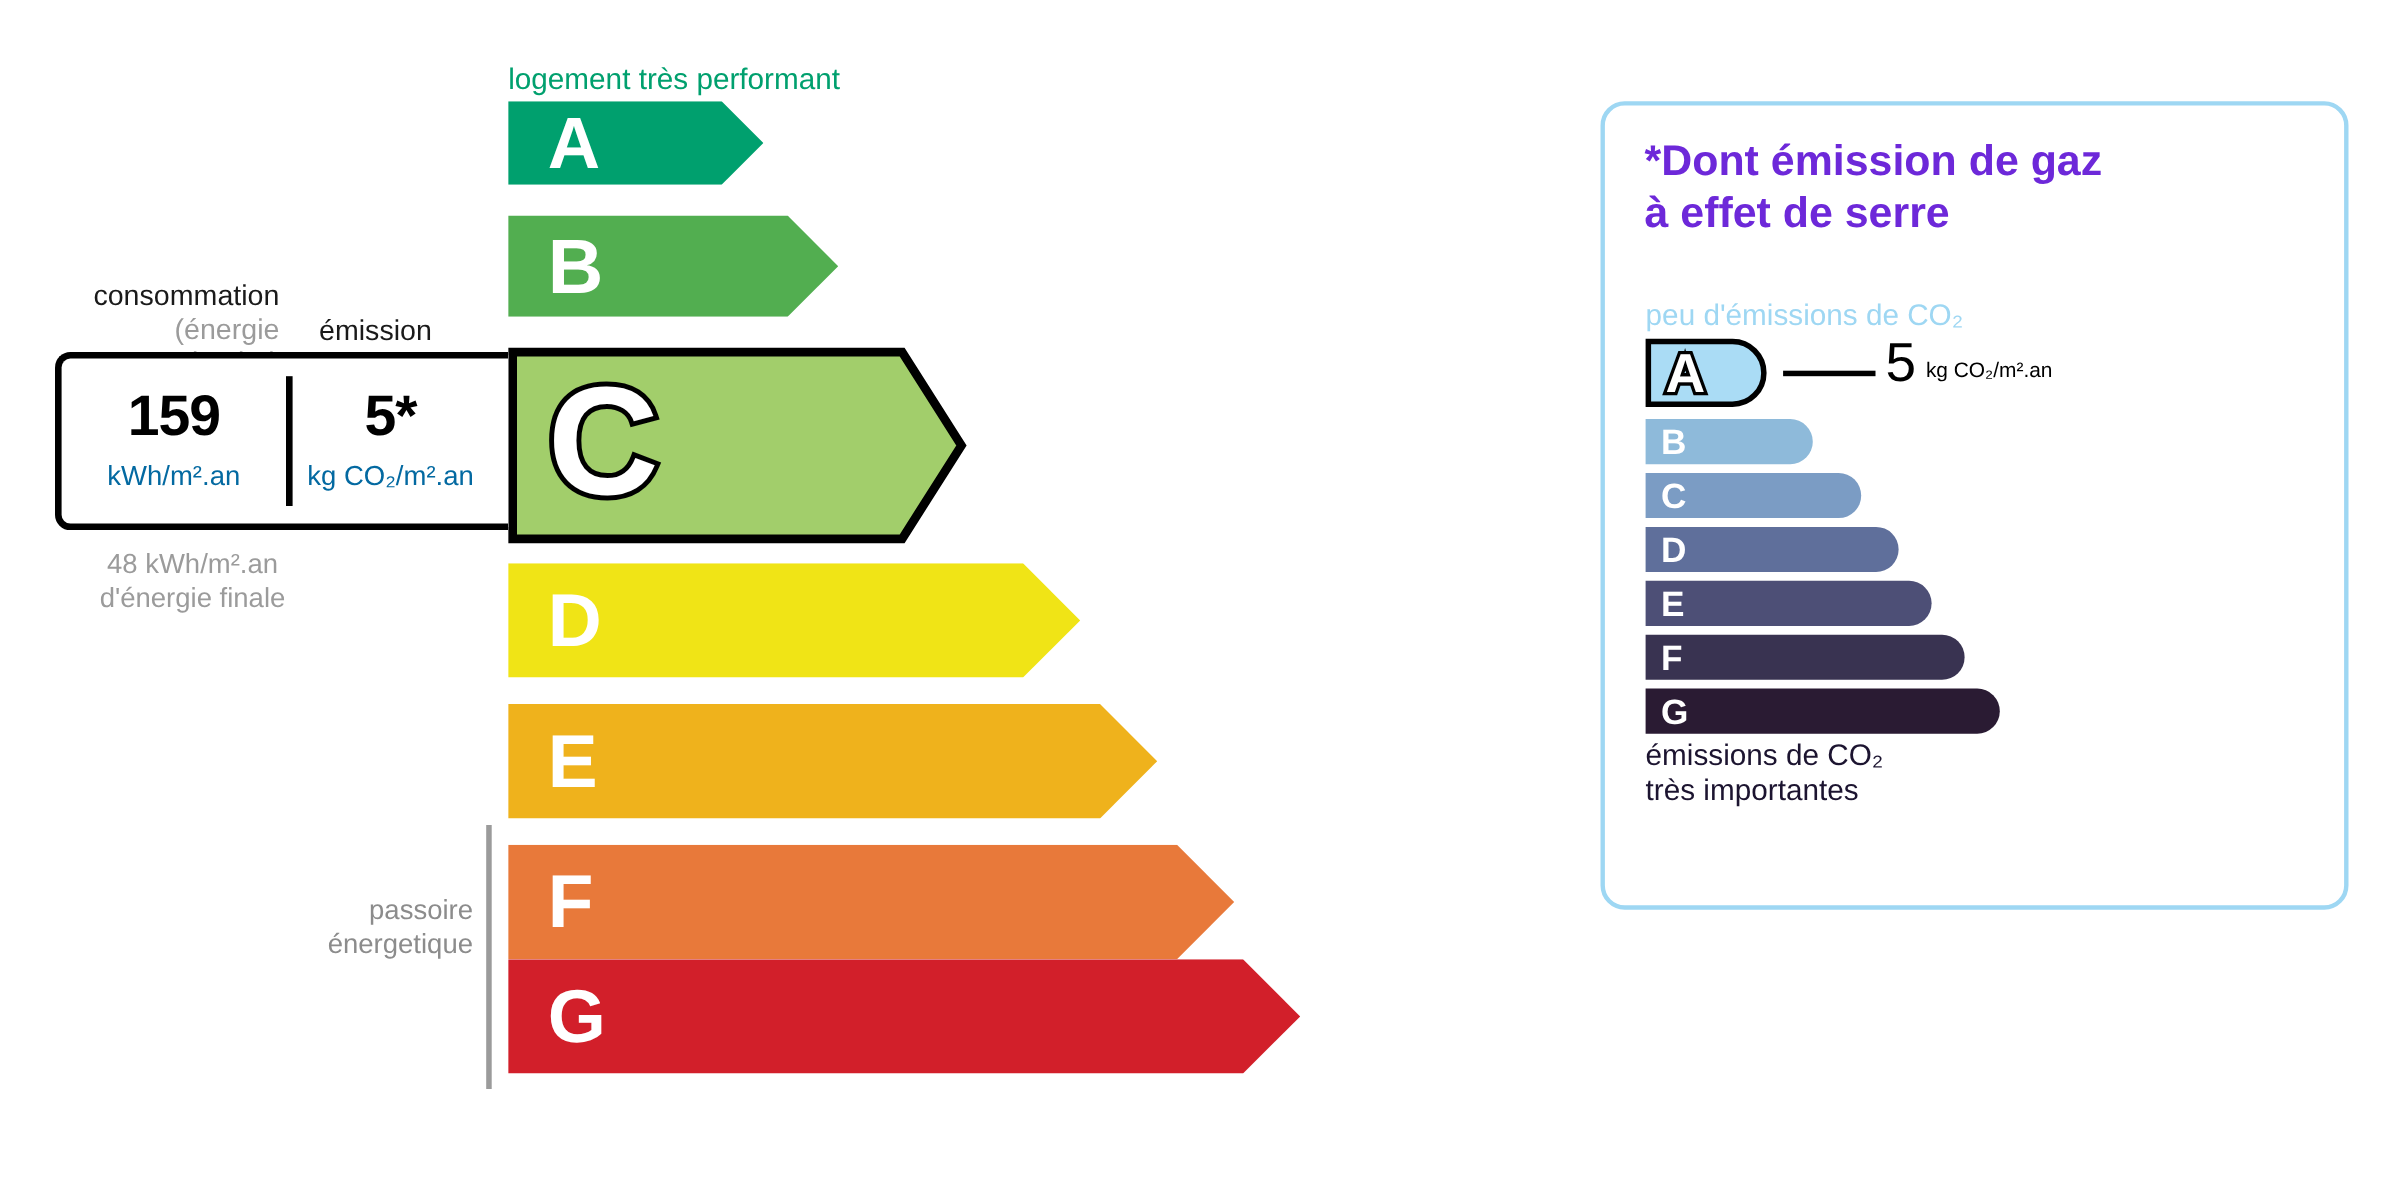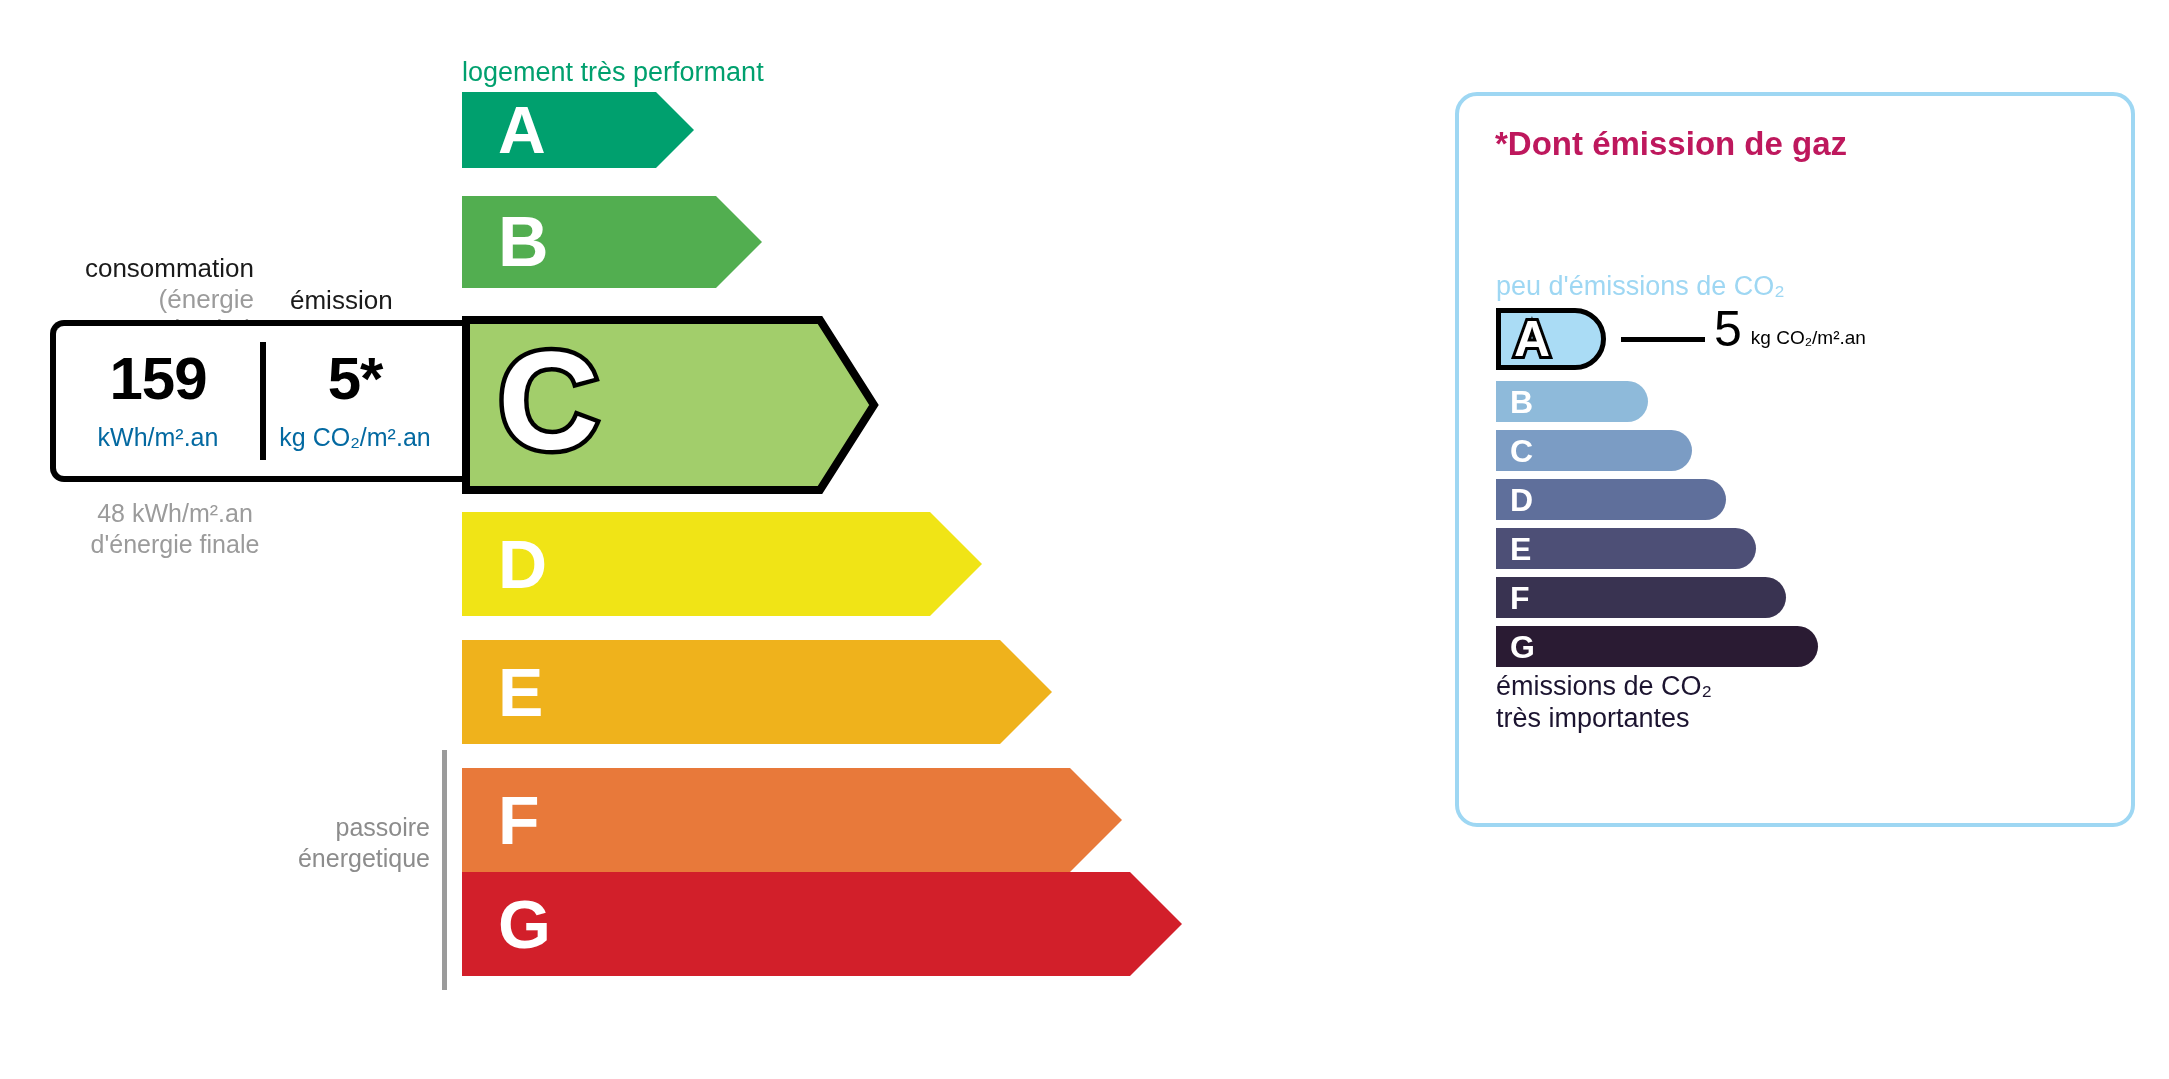--- a/index.html
+++ b/index.html
@@ -124,21 +124,21 @@
   .value-cell.right { flex: 0 0 auto; width: 190px; }
   #value-divider {
     position: absolute;
     left: 204px;
     top: 16px;
     bottom: 16px;
     width: 6px;
     background: #000000;
   }
   .value-number {
-    font-size: 60px;
+    font-size: 52px;
     font-weight: bold;
     color: #000000;
     line-height: 0.95;
     letter-spacing: -1px;
   }
   .value-unit {
     font-size: 25px;
     color: #0369a1;
     margin-top: 16px;
     white-space: nowrap;
@@ -206,23 +206,23 @@
     height: 735px;
     border: 4px solid #9ed7f3;
     border-radius: 22px;
     box-sizing: border-box;
     background: #ffffff;
   }
   #co2-title {
     position: absolute;
     left: 36px;
     top: 28px;
-    font-size: 33px;
+    font-size: 39px;
     font-weight: bold;
-    color: #be185d;
+    color: #6d28d9;
     line-height: 1.2;
   }
   #co2-top-caption {
     position: absolute;
     left: 37px;
     top: 175px;
     font-size: 27px;
     color: #9ed7f3;
     white-space: nowrap;
   }
@@ -396,20 +396,21 @@
   <div id="final-energy">
     <div>48 kWh/m².an</div>
     <div>d'énergie finale</div>
   </div>
 </div>
 
 <div id="co2-panel">
 
   <div id="co2-title">
     <div>*Dont émission de gaz</div>
+    <div>à effet de serre</div>
   </div>
 
   <div id="co2-top-caption">peu d'émissions de CO₂</div>
 
   <div id="co2-a-badge">
     <span id="co2-a-letter">A</span>
   </div>
   <div id="co2-leader"></div>
   <div id="co2-value">
     <span class="num">5</span>

